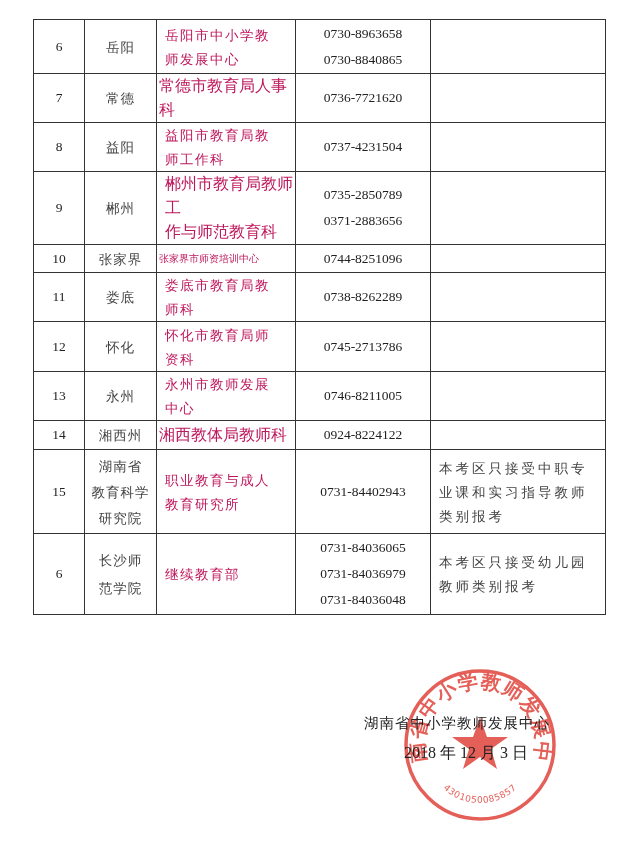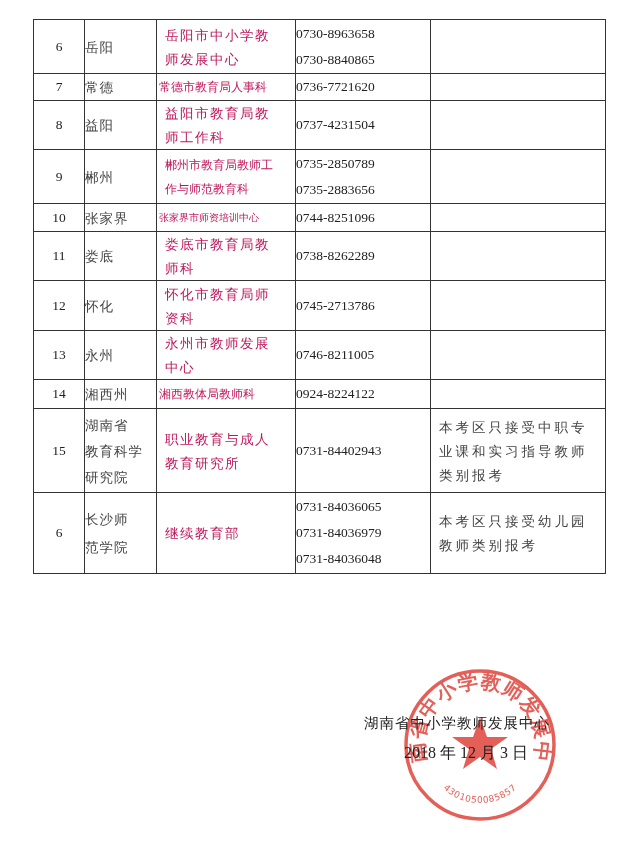--- a/index.html
+++ b/index.html
@@ -11,24 +11,24 @@
       width: 572px;
     }
     table.contact td {
       border: 1.5px solid #333;
       padding: 0;
       vertical-align: middle;
       font-size: 13.5px;
       line-height: 24px;
     }
     td.num { text-align: center; font-family: "Liberation Serif", serif; font-size: 15px; color: #222; }
-    td.city { color: #444; font-family: "DejaVu Sans", sans-serif; font-size: 13px; letter-spacing: 1px; }
+    td.city { text-align: center; color: #444; font-family: "DejaVu Sans", sans-serif; font-size: 13px; letter-spacing: 1px; }
     td.unit { text-align: left; padding-left: 8px !important; color: #be185d; font-family: "DejaVu Sans", sans-serif; font-size: 12.5px; letter-spacing: 1.5px; }
-    td.unit.tight { letter-spacing: 0; padding-left: 2px !important; font-size: 12px; }
-    td.phone { font-family: "Liberation Serif", serif; font-size: 14.5px; color: #222; }
+    td.unit.tight { letter-spacing: 0; padding-left: 2px !important; font-size: 16px; }
+    td.phone { text-align: center; font-family: "Liberation Serif", serif; font-size: 14.5px; color: #222; }
     td.phone div { line-height: 26px; }
     td.note { text-align: left; padding-left: 8px !important; padding-right: 4px !important; color: #444; font-family: "DejaVu Sans", sans-serif; font-size: 12.5px; letter-spacing: 3px; line-height: 27px; }
     .sig {
       position: absolute; left: 364px; top: 714px;
       font-family: "DejaVu Serif", serif; font-size: 14.5px; color: #222;
       letter-spacing: 1px;
     }
     .sig-date {
       position: absolute; left: 404px; top: 743px;
       font-family: "Liberation Serif", serif; font-size: 16px; color: #222;
@@ -92,21 +92,21 @@
 
     <tr style="height:54px">
       <td class="num">9</td>
       <td class="city">郴州</td>
       <td class="unit tight" style="padding-left:8px !important">
         <div>郴州市教育局教师工</div>
         <div>作与师范教育科</div>
       </td>
       <td class="phone">
         <div>0735-2850789</div>
-        <div>0735-2883656</div>
+        <div>0371-2883656</div>
       </td>
       <td class="note"></td>
     </tr>
 
     <tr style="height:28px">
       <td class="num">10</td>
       <td class="city">张家界</td>
       <td class="unit tight" style="font-size:10px">
         <div>张家界市师资培训中心</div>
       </td>

